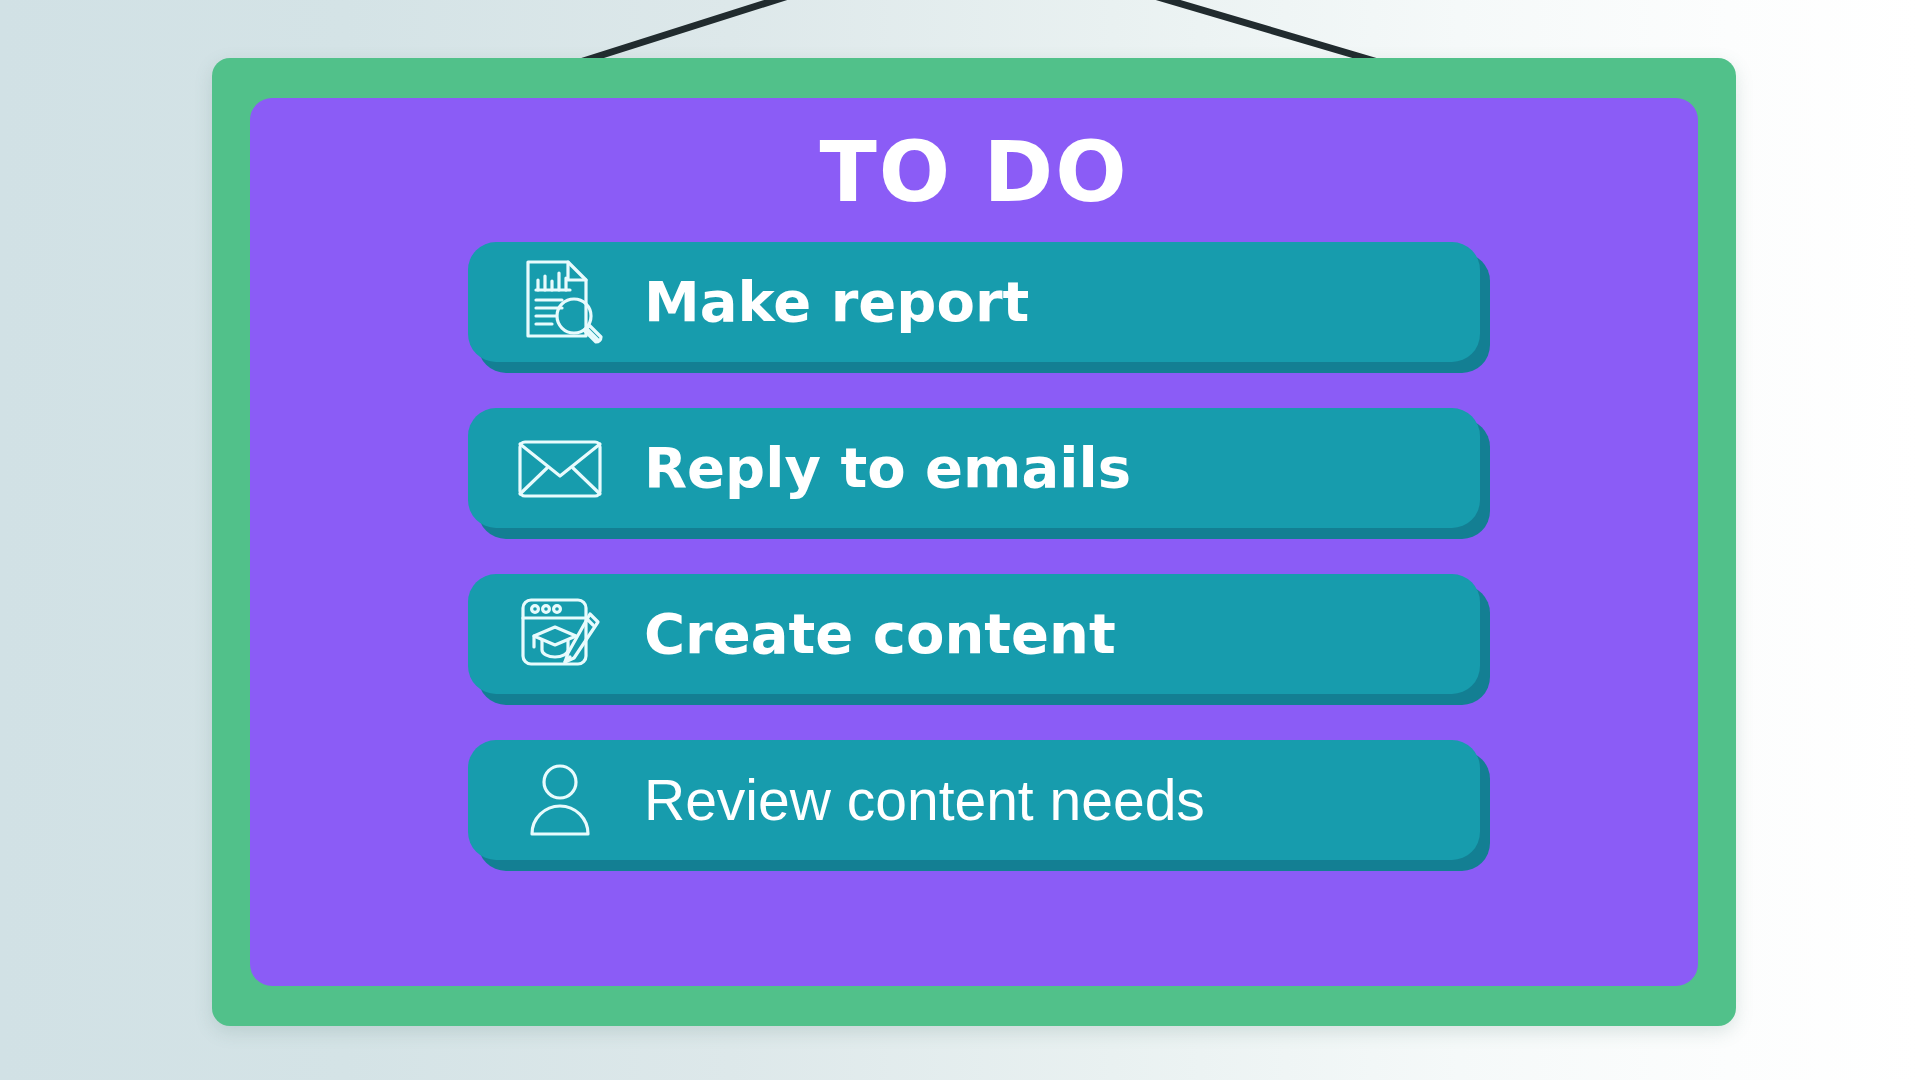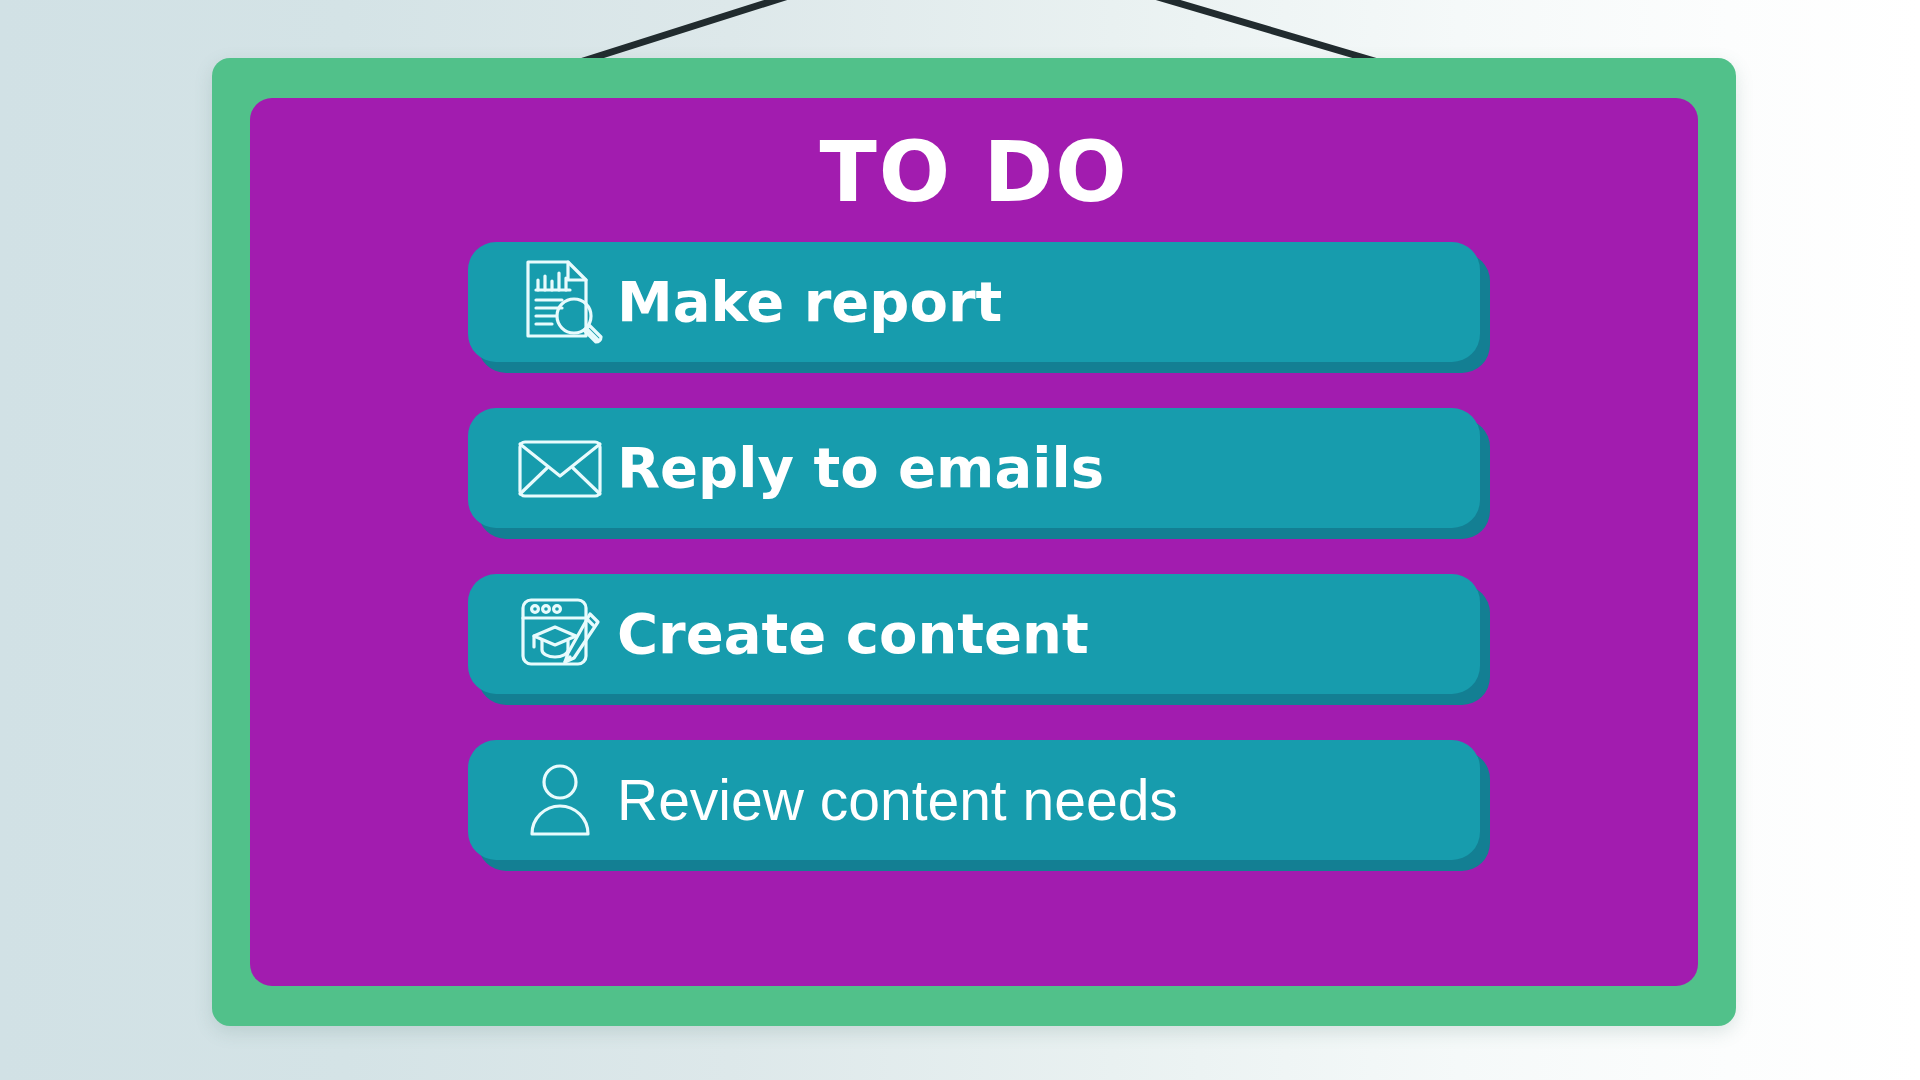--- a/index.html
+++ b/index.html
@@ -51,21 +51,21 @@
     border-radius: 18px;
     box-shadow: 0 6px 18px rgba(80, 120, 110, 0.18);
   }
 
   .board-inner {
     position: absolute;
     left: 38px;
     top: 40px;
     right: 38px;
     bottom: 40px;
-    background: #a21caf;
+    background: #8b5cf6;
     border-radius: 22px;
     display: flex;
     flex-direction: column;
     align-items: center;
   }
 
   .board-title {
     margin-top: 30px;
     color: #ffffff;
     font-size: 84px;
@@ -119,21 +119,21 @@
     width: 96px;
     min-width: 96px;
     height: 96px;
     display: flex;
     align-items: center;
     justify-content: center;
   }
   .task-icon svg { display: block; }
 
   .task-label {
-    margin-left: 9px;
+    margin-left: 36px;
     color: #ffffff;
     font-size: 56px;
     line-height: 1;
     font-weight: 700;
     white-space: nowrap;
     font-family: "DejaVu Sans", "Liberation Sans", sans-serif;
     user-select: none;
   }
   .task-label.regular {
     font-weight: 400;

